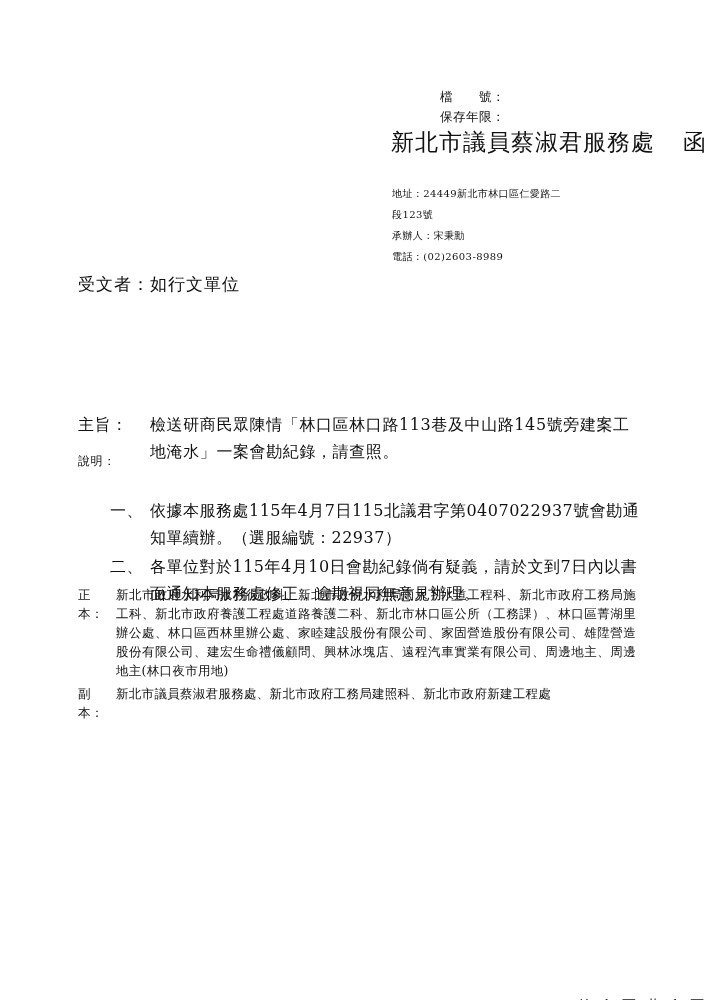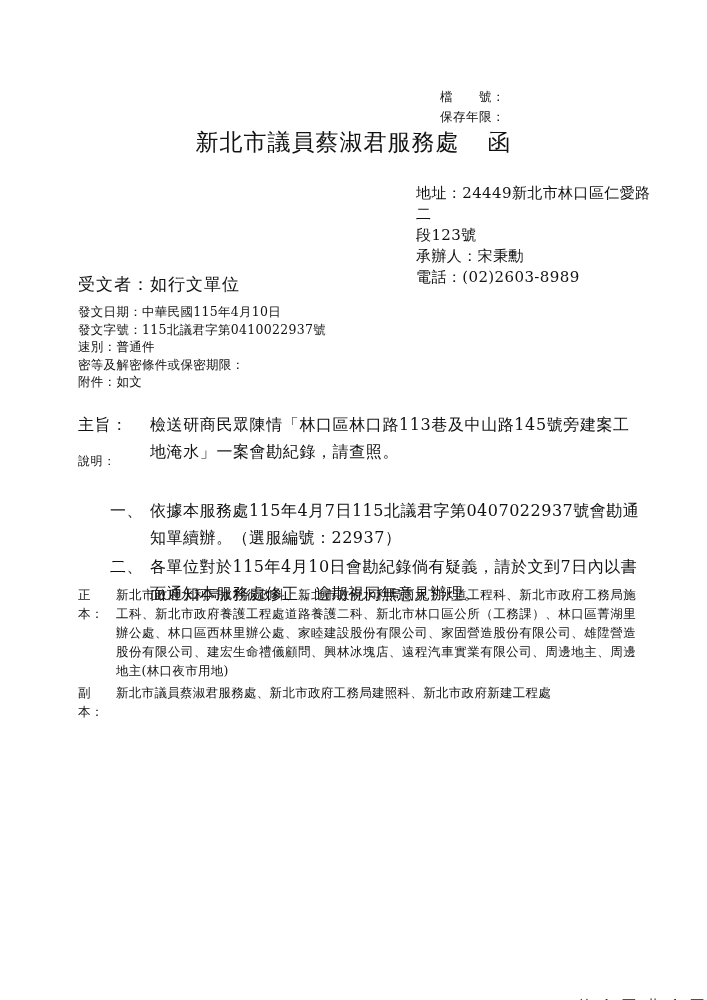--- a/index.html
+++ b/index.html
@@ -40,37 +40,37 @@
   .filenum-label {
     display: inline-block;
   }
 
   
   .doc-title {
     position: absolute;
     top: 82px;
     left: 0;
     width: 707px;
-    text-align: center;
+    text-align: right;
     font-size: 23px;
     letter-spacing: 1px;
     font-weight: normal;
     font-family: "DejaVu Serif", "Liberation Serif", serif;
   }
   .doc-title .kind {
     margin-left: 28px;
   }
 
   
   .addr-block {
     position: absolute;
     top: 138px;
-    left: 416px;
+    left: 392px;
     width: 240px;
-    font-size: 15px;
+    font-size: 10px;
     line-height: 21px;
     letter-spacing: 0.4px;
   }
   .addr-line2 {
     padding-left: 0;
   }
 
   
   .recipient {
     position: absolute;
@@ -156,21 +156,20 @@
     float: left;
     width: 38px;
   }
   .dist-row .txt {
     margin-left: 38px;
     display: block;
     text-align: justify;
   }
   .dist-cc {
     margin-top: 4px;
-    font-family: Liberation Serif, serif;
   }
 
   
   .footer {
     position: absolute;
     top: 952px;
     left: 0;
     width: 707px;
     text-align: right;
     font-size: 14px;
@@ -197,27 +196,20 @@
 
   <div class="addr-block">
     <div>地址：24449新北市林口區仁愛路二</div>
     <div class="addr-line2">段123號</div>
     <div>承辦人：宋秉勳</div>
     <div>電話：(02)2603-8989</div>
   </div>
 
   <div class="recipient">受文者：如行文單位</div>
 
-  <div class="meta-block">
-    <div>發文日期：中華民國115年4月10日</div>
-    <div>發文字號：115北議君字第0410022937號</div>
-    <div>速別：普通件</div>
-    <div>密等及解密條件或保密期限：</div>
-    <div>附件：如文</div>
-  </div>
 
   <div class="subject">
     <span class="lead">主旨：</span>
     <span class="body">檢送研商民眾陳情「林口區林口路113巷及中山路145號旁建案工地淹水」一案會勘紀錄，請查照。</span>
   </div>
 
   <div class="explain-label">說明：</div>
   <div class="explain-items">
     <div class="explain-item">
       <span class="num">一、</span>

